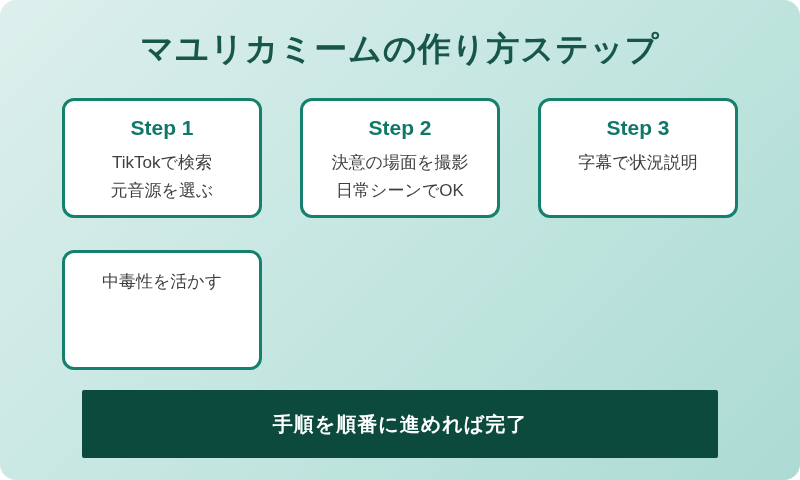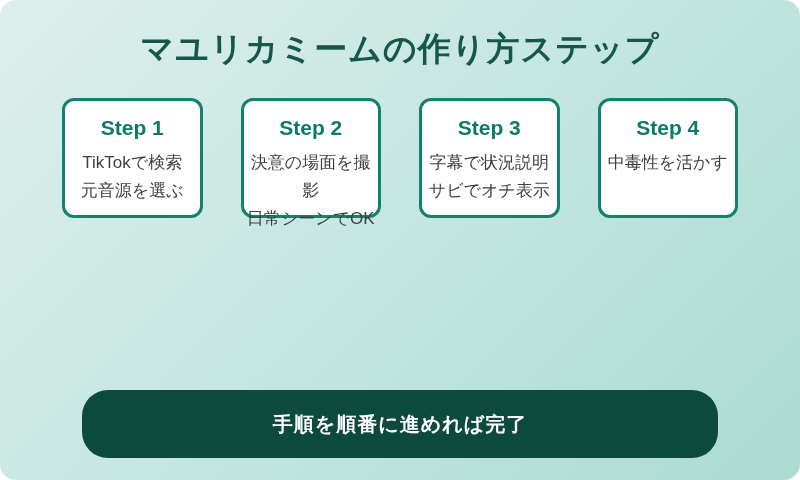--- a/index.html
+++ b/index.html
@@ -26,21 +26,21 @@
     font-weight: bold;
     color: #17564a;
     letter-spacing: 1px;
   }
   .grid {
     position: absolute;
     left: 62px;
     top: 98px;
     width: 676px;
     display: grid;
-    grid-template-columns: 1fr 1fr 1fr 1fr;
+    grid-template-columns: 1fr 1fr 1fr;
     column-gap: 38px;
     row-gap: 32px;
   }
   .card {
     box-sizing: border-box;
     height: 120px;
     background: #ffffff;
     border: 3px solid #15806e;
     border-radius: 12px;
     padding-top: 15px;
@@ -57,21 +57,21 @@
     line-height: 28px;
     color: #3f3f3f;
   }
   .banner {
     position: absolute;
     left: 82px;
     top: 390px;
     width: 636px;
     height: 68px;
     background: #0c4a3e;
-    border-radius: 26px;
+    border-radius: 2px;
     display: flex;
     align-items: center;
     justify-content: center;
   }
   .banner .banner-text {
     color: #ffffff;
     font-size: 20px;
     font-weight: bold;
     letter-spacing: 1px;
   }
@@ -93,25 +93,23 @@
 
     <div class="card">
       <div class="step-label">Step 2</div>
       <div class="step-line">決意の場面を撮影</div>
       <div class="step-line">日常シーンでOK</div>
     </div>
 
     <div class="card">
       <div class="step-label">Step 3</div>
       <div class="step-line">字幕で状況説明</div>
-      <div class="step-line">サビでオチ表示</div>
     </div>
 
     <div class="card">
-      <div class="step-label">Step 4</div>
       <div class="step-line">中毒性を活かす</div>
     </div>
 
   </div>
 
   <div class="banner">
     <span class="banner-text">手順を順番に進めれば完了</span>
   </div>
 
 </div>

